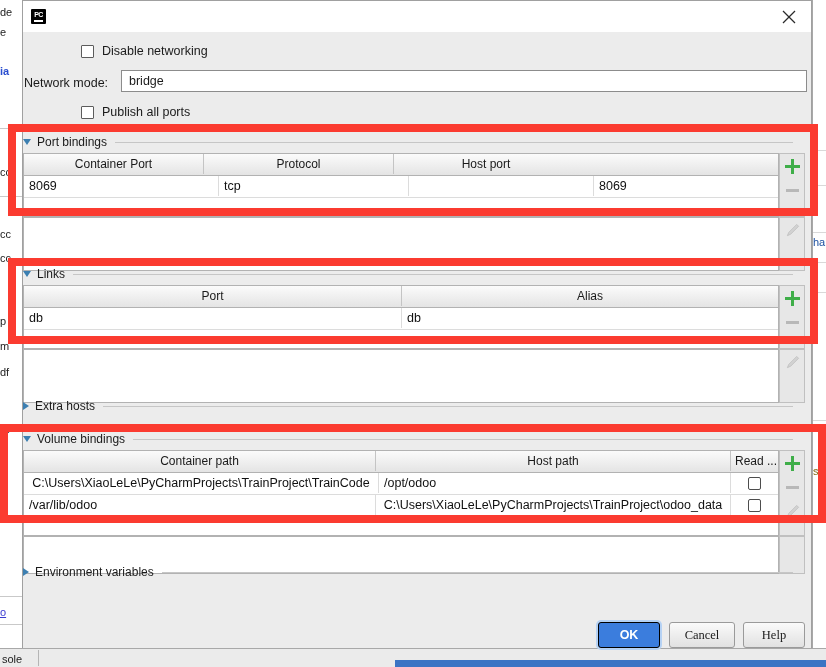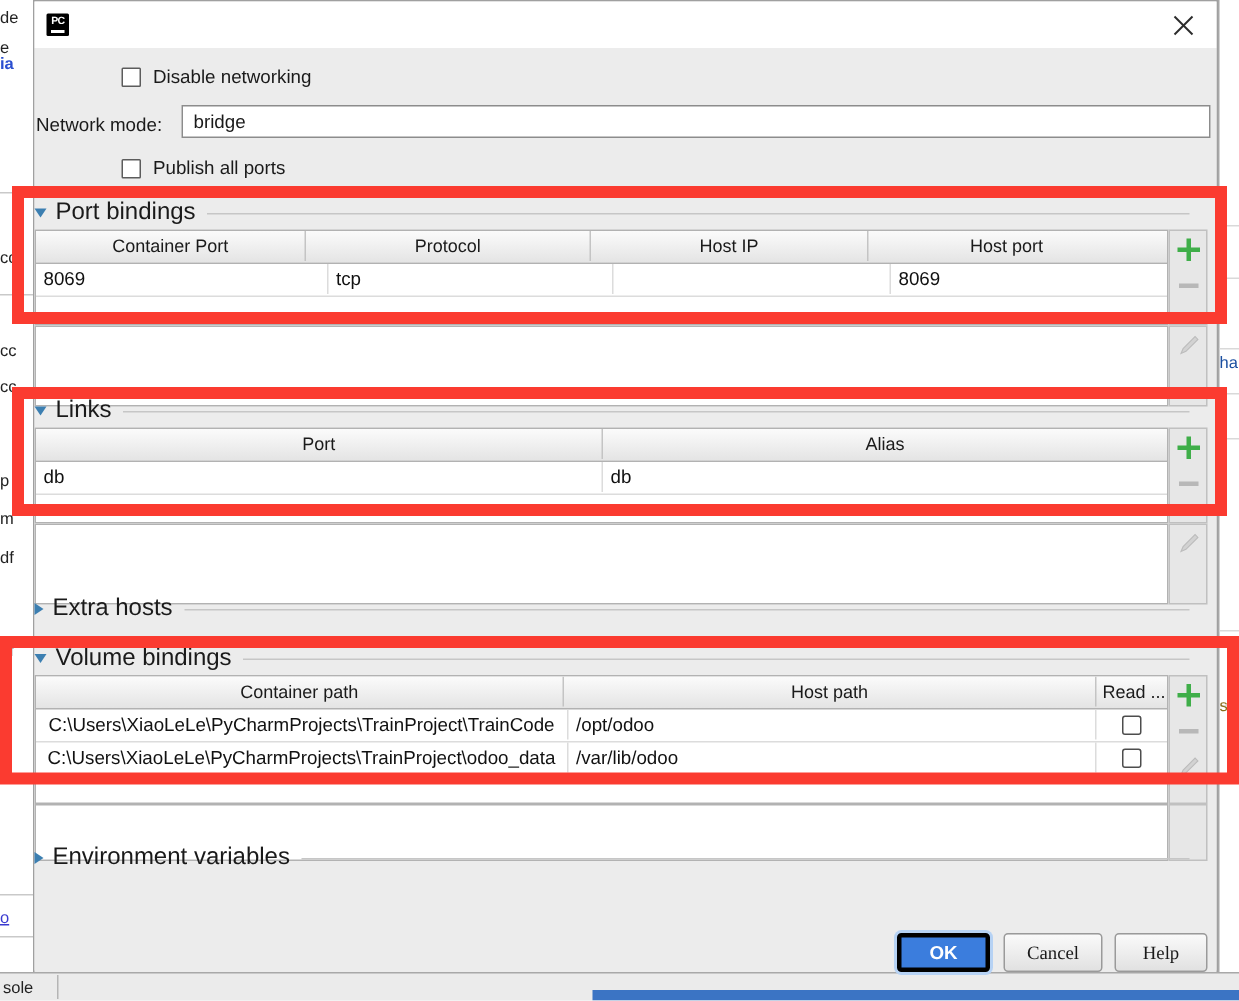--- a/index.html
+++ b/index.html
@@ -49,21 +49,21 @@
 
   .field-label{position:absolute;font-size:12.5px;color:#1a1a1a;}
   .textfield{position:absolute;background:#fff;border:1px solid #8c8c8c;box-sizing:border-box;
              display:flex;align-items:center;padding-left:7px;font-size:12.5px;color:#1a1a1a;}
 
   
   .section-hdr{position:absolute;display:flex;align-items:center;height:14px;}
   .tri{width:0;height:0;margin-right:6px;}
   .tri-down{border-left:4.5px solid transparent;border-right:4.5px solid transparent;border-top:6px solid #3c7fb1;}
   .tri-right{border-top:4.5px solid transparent;border-bottom:4.5px solid transparent;border-left:6px solid #3c7fb1;}
-  .section-title{font-size:16px;color:#1a1a1a;white-space:nowrap;}
+  .section-title{font-size:12px;color:#1a1a1a;white-space:nowrap;}
   .section-line{margin-left:8px;height:1px;background:#c6c6c6;}
 
   
   .tablewrap{position:absolute;background:#fff;border:1px solid #b2b2b2;box-sizing:border-box;overflow:hidden;}
   .thead{display:flex;height:21px;background:linear-gradient(#fbfbfb,#e4e4e4);border-bottom:1px solid #b2b2b2;}
   .th{display:flex;align-items:center;justify-content:center;font-size:12px;color:#1a1a1a;
       border-right:1px solid #c4c4c4;box-sizing:border-box;height:20px;overflow:hidden;white-space:nowrap;}
   .th:last-child{border-right:none;}
   .trow{display:flex;height:21px;border-bottom:1px solid #dcdcdc;}
   .td{display:flex;align-items:center;padding-left:5px;font-size:12.5px;color:#111;
@@ -82,38 +82,38 @@
   .plus:after{left:0;top:6px;width:15px;height:3px;}
   .minus{width:13px;height:3px;background:#b8b8b8;}
   .pencil{width:15px;height:15px;transform:rotate(0deg);}
 
   
   .emptypanel{position:absolute;background:#fff;border:1px solid #b2b2b2;box-sizing:border-box;}
 
   
   .btn{position:absolute;height:26px;border-radius:3px;display:flex;align-items:center;
        justify-content:center;font-size:12.5px;box-sizing:border-box;}
-  .btn-default{background:#3b7ddd;border:3px solid #000000;color:#fff;font-weight:bold;
+  .btn-default{background:#3b7ddd;border:1px solid #000000;color:#fff;font-weight:bold;
                box-shadow:0 0 0 2px #b6d2f4;}
   .btn-normal{background:linear-gradient(#fafafa,#e1e1e1);border:1px solid #9a9a9a;color:#1a1a1a;font-family:Liberation Serif, serif;}
 
   
   .redbox{position:absolute;border:8px solid #fb3b30;box-sizing:border-box;pointer-events:none;}
 </style>
 </head>
 <body>
 
 <div id="root">
 
   <div class="bg"></div>
 
   <div class="bg-left">
     <div class="bg-left-frag" style="top:6px;">de</div>
     <div class="bg-left-frag" style="top:26px;">e</div>
-    <div class="bg-left-frag blue" style="top:37px;font-weight:bold;">ia</div>
+    <div class="bg-left-frag blue" style="top:65px;font-weight:bold;">ia</div>
     <div class="bg-left-frag" style="top:140px;padding-left:42px;">nc</div>
     <div class="bg-left-frag" style="top:166px;">cc</div>
     <div class="bg-left-frag" style="top:228px;">cc</div>
     <div class="bg-left-frag" style="top:252px;">cc</div>
     <div class="bg-left-frag" style="top:315px;">p</div>
     <div class="bg-left-frag" style="top:340px;">m</div>
     <div class="bg-left-frag" style="top:366px;">df</div>
     <div class="bg-left-frag" style="top:428px;">nf</div>
     <div class="bg-left-frag link" style="top:606px;">o</div>
     <div style="position:absolute;left:0;top:128px;width:22px;height:1px;background:#c9c9c9;"></div>
@@ -175,21 +175,20 @@
       <div class="section-hdr" style="left:0px;top:103px;width:770px;">
         <span class="tri tri-down"></span>
         <span class="section-title">Port bindings</span>
         <span class="section-line" style="flex:1;"></span>
       </div>
 
       <div class="tablewrap" style="left:0px;top:121px;width:756px;height:64px;">
         <div class="thead">
           <div class="th" style="width:180px;">Container Port</div>
           <div class="th" style="width:190px;">Protocol</div>
-          <div class="th" style="width:185px;">Host IP</div>
           <div class="th" style="width:184px;">Host port</div>
         </div>
         <div class="trow">
           <div class="td" style="width:195px;">8069</div>
           <div class="td" style="width:190px;">tcp</div>
           <div class="td" style="width:185px;"></div>
           <div class="td" style="width:184px;">8069</div>
         </div>
       </div>
 
@@ -265,22 +264,22 @@
           <div class="th" style="width:47px;justify-content:flex-start;padding-left:4px;">Read ...</div>
         </div>
         <div class="trow">
           <div class="td center" style="width:355px;">C:\Users\XiaoLeLe\PyCharmProjects\TrainProject\TrainCode</div>
           <div class="td" style="width:352px;">/opt/odoo</div>
           <div class="td center" style="width:47px;">
               <span class="cellchk"></span>
             </div>
         </div>
         <div class="trow">
+          <div class="td" style="width:352px;">/var/lib/odoo</div>
           <div class="td center" style="width:355px;">C:\Users\XiaoLeLe\PyCharmProjects\TrainProject\odoo_data</div>
-          <div class="td" style="width:352px;">/var/lib/odoo</div>
           <div class="td center" style="width:47px;">
               <span class="cellchk"></span>
             </div>
         </div>
       </div>
 
       <div class="sidebar" style="left:756px;top:418px;height:86px;">
         <div class="sbtn">
             <span class="plus"></span>
           </div>

